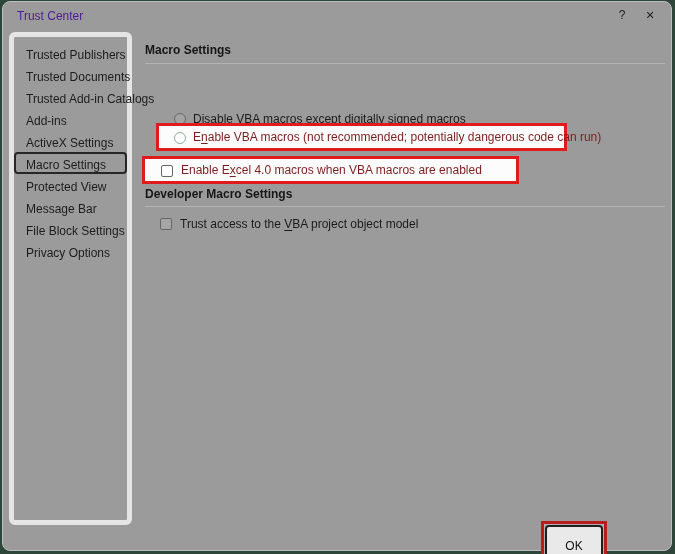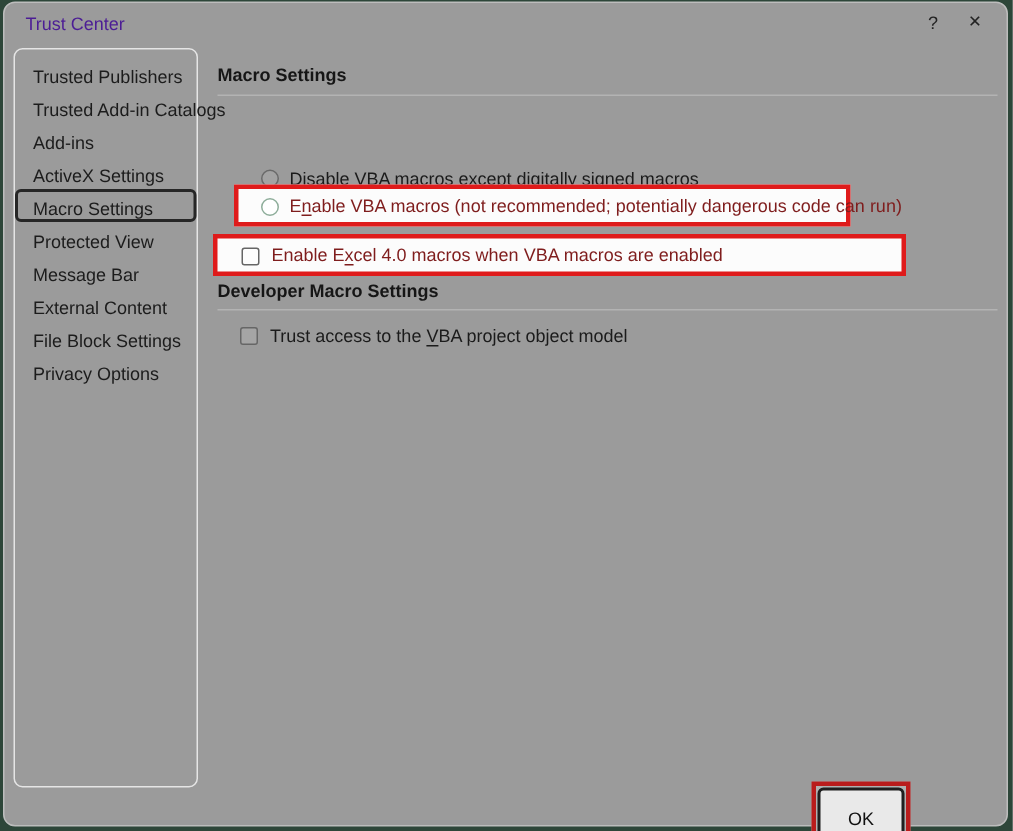--- a/index.html
+++ b/index.html
@@ -16,21 +16,21 @@
   }
   
   .title { position:absolute; left:14px; top:7px; font-size:12px; color:#4c1d95; }
   .tb-btn { position:absolute; top:4px; width:22px; height:19px; text-align:center;
             line-height:19px; font-size:12px; color:#222; cursor:default; }
   .help { right:38px; }
   .close { right:10px; font-size:11px; }
   
   .sidebar {
     position:absolute; left:6px; top:30px; width:123px; height:493px;
-    border:1px solid #e5e5e5; border-radius:6px; padding-top:5px;
+    border:5px solid #e5e5e5; border-radius:6px; padding-top:5px;
   }
   .side-item {
     height:22px; line-height:22px; font-size:12px; padding-left:10px;
     color:#1c1c1c; white-space:nowrap; border:2px solid transparent; border-radius:4px;
   }
   .side-item.selected { border-color:#262626; }
   
   .heading { position:absolute; left:142px; font-size:12px; font-weight:bold; color:#161616; }
   .sep { position:absolute; left:142px; width:520px; height:1px; background:#b3b3b3; }
   .row { position:absolute; display:flex; align-items:center; font-size:12px; height:17px; }
@@ -77,27 +77,27 @@
 <body>
 
 <div class="dialog">
 
   <div class="title">Trust Center</div>
   <div class="tb-btn help">?</div>
   <div class="tb-btn close">✕</div>
 
   <div class="sidebar">
     <div class="side-item">Trusted Publishers</div>
+    <div class="side-item">Trusted Documents</div>
     <div class="side-item">Trusted Add-in Catalogs</div>
     <div class="side-item">Add-ins</div>
     <div class="side-item">ActiveX Settings</div>
     <div class="side-item selected">Macro Settings</div>
     <div class="side-item">Protected View</div>
     <div class="side-item">Message Bar</div>
-    <div class="side-item">External Content</div>
     <div class="side-item">File Block Settings</div>
     <div class="side-item">Privacy Options</div>
   </div>
 
   <div class="heading" style="top:41px">Macro Settings</div>
   <div class="sep" style="top:61px"></div>
 
 
 
   <div class="row" style="left:171px; top:108px">
@@ -105,21 +105,21 @@
     <span class="lbl"><span>Disable VBA macros except digitally signed macros</span><span class="accel"></span><span></span></span>
   </div>
 
   <div class="redbox" style="left:153px; top:121px; width:411px; height:28px; padding-left:15px">
     <div class="row-inner">
       <span class="radio green"></span>
       <span class="lbl"><span>E</span><span class="accel">n</span><span>able VBA macros (not recommended; potentially dangerous code can run)</span></span>
     </div>
   </div>
 
-  <div class="redbox" style="left:139px; top:154px; width:462px; height:28px; padding-left:16px">
+  <div class="redbox" style="left:139px; top:154px; width:377px; height:28px; padding-left:16px">
     <div class="row-inner">
       <span class="checkbox"></span>
       <span class="lbl"><span>Enable E</span><span class="accel">x</span><span>cel 4.0 macros when VBA macros are enabled</span></span>
     </div>
   </div>
 
   <div class="heading" style="top:185px">Developer Macro Settings</div>
   <div class="sep" style="top:204px"></div>
 
   <div class="row" style="left:157px; top:213px">

